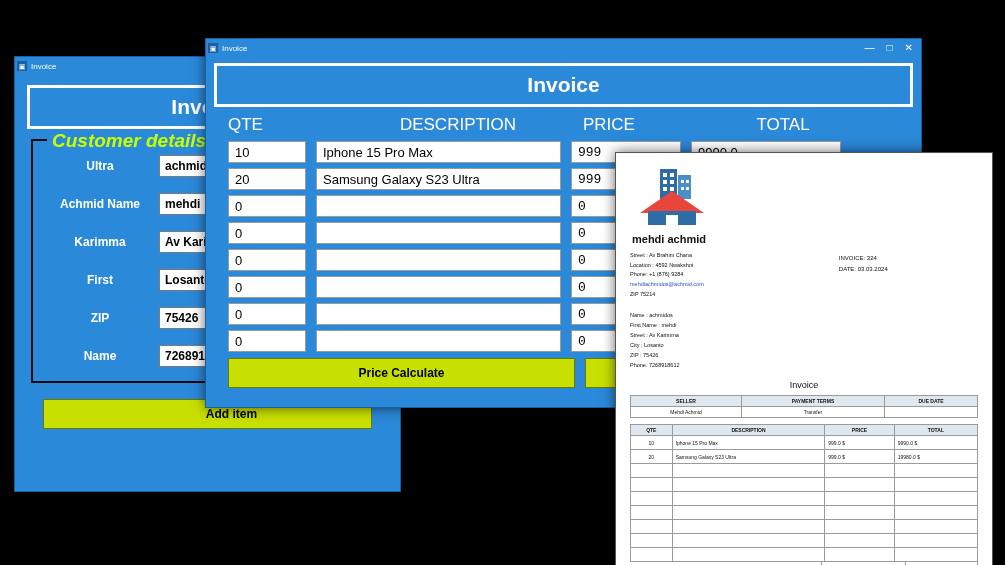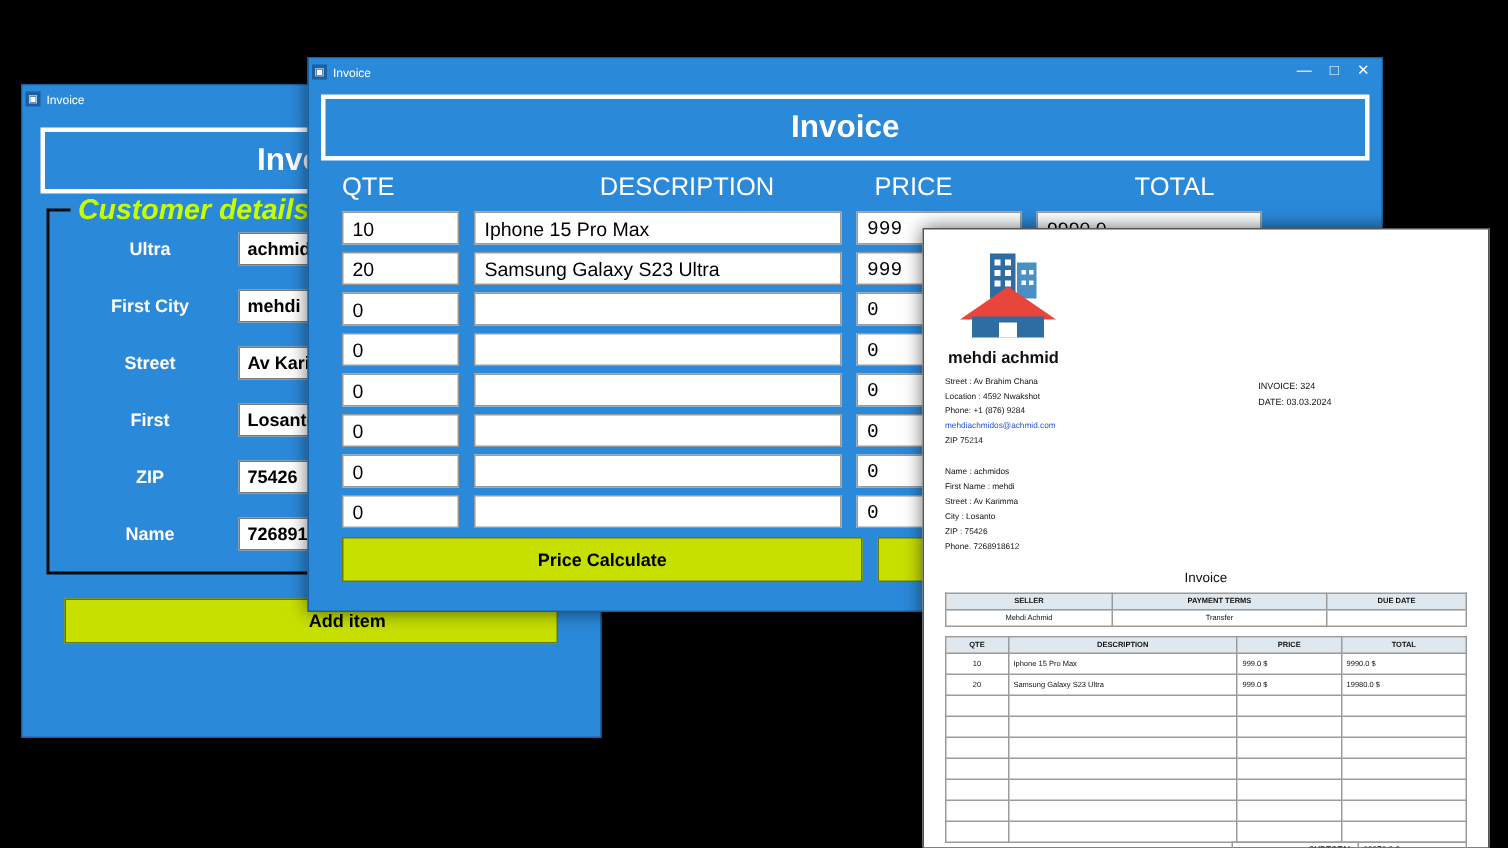--- a/index.html
+++ b/index.html
@@ -99,25 +99,25 @@
   <div class="inner">
     <div class="banner">Invoice</div>
     <div class="group">
       <div class="group-legend">Customer details</div>
 
       <div class="frow">
         <div class="flabel">Ultra</div>
         <div class="finput">achmidos</div>
       </div>
       <div class="frow">
-        <div class="flabel">First City</div>
+        <div class="flabel">Achmid Name</div>
         <div class="finput">mehdi</div>
       </div>
       <div class="frow">
-        <div class="flabel">Street</div>
+        <div class="flabel">Karimma</div>
         <div class="finput">Av Karimma</div>
       </div>
       <div class="frow">
         <div class="flabel">First</div>
         <div class="finput">Losanto</div>
       </div>
       <div class="frow">
         <div class="flabel">ZIP</div>
         <div class="finput">75426</div>
       </div>

